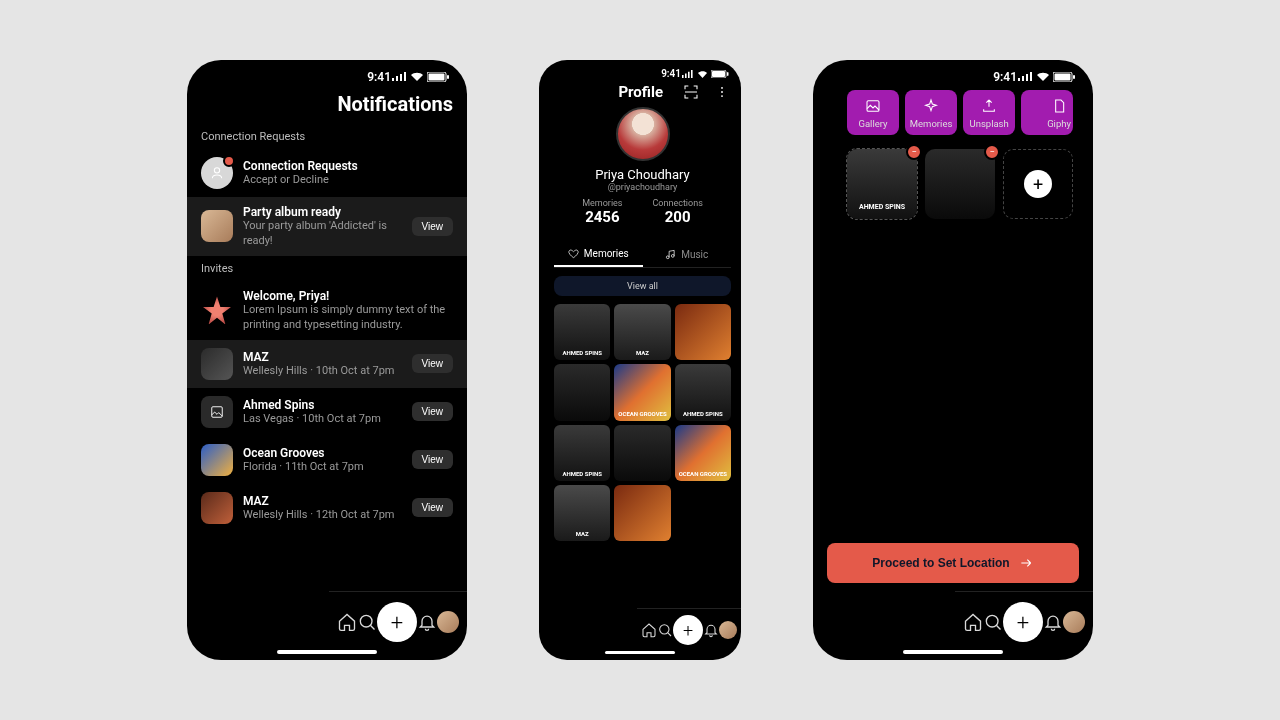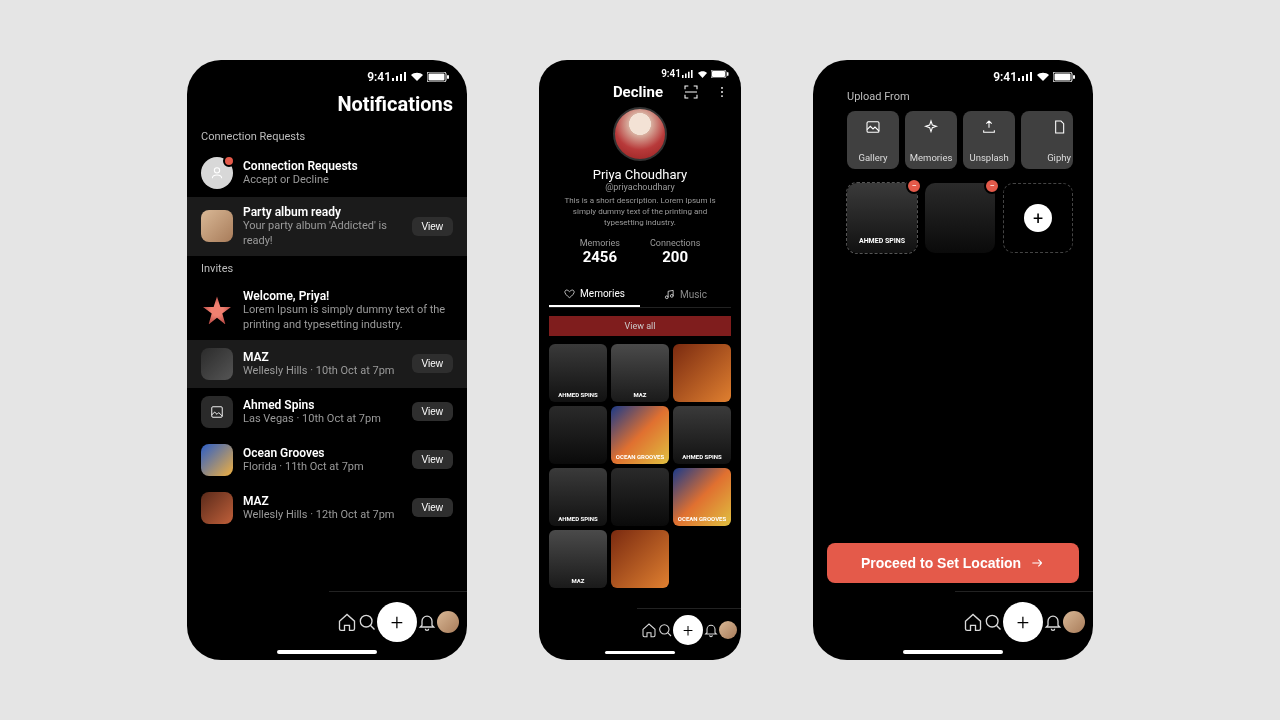--- a/index.html
+++ b/index.html
@@ -99,65 +99,65 @@
   .phandle { font-size:9px; color:#9a9a9a; }
   .pbio { font-size:8px; color:#9a9a9a; padding:4px 12px; line-height:1.35; }
   .stats { display:flex; justify-content:center; gap:30px; padding:6px 0; }
   .stat { text-align:center; }
   .stat .lbl { font-size:9px; color:#9a9a9a; }
   .stat .val { font-size:15px; font-weight:700; }
   .tabs { display:flex; border-bottom:1px solid #222; margin: 4px 10px 0 10px; }
   .tab { flex:1; text-align:center; font-size:10px; padding:6px 0; color:#8a8a8a; display:flex; align-items:center; justify-content:center; gap:5px; }
   .tab.active { color:#fff; border-bottom:2px solid #fff; }
   .viewall {
-    margin:8px 10px; background:#7f1d1d; text-align:center; font-size:9px; color:#ccc;
-    border-radius:0; padding:5px 0;
+    margin:8px 10px; background:#0f172a; text-align:center; font-size:9px; color:#ccc;
+    border-radius:8px; padding:5px 0;
   }
   .grid3 {
     display:grid; grid-template-columns:repeat(3,1fr); gap:4px; padding:0 10px;
   }
   .tile {
     aspect-ratio:1/1; border-radius:6px; background:#2a2a2a;
     display:flex; align-items:flex-end; justify-content:center;
     font-size:6px; font-weight:700; text-align:center; padding:4px; color:#fff;
   }
   .tile.ahmed { background: linear-gradient(180deg,#3a3a3a,#111); }
   .tile.maz   { background: linear-gradient(180deg,#4a4a4a,#1a1a1a); }
   .tile.fire  { background: linear-gradient(135deg,#7a2a10,#e08030); }
   .tile.bw    { background: linear-gradient(180deg,#2a2a2a,#0a0a0a); }
   .tile.ocean { background: linear-gradient(135deg,#1a3a8a,#e07030,#e0c040); }
   
   .uplabel { font-size:11px; color:#bdbdbd; padding: 4px 20px; }
   .src-row { display:flex; gap:6px; padding: 4px 20px; }
   .src {
-    flex:1; background:#404040; border-radius:8px; text-align:center;
+    flex:1; background:#a21caf; border-radius:8px; text-align:center;
     padding:8px 2px 6px 2px; font-size:9.5px; color:#ddd;
-    display:flex; flex-direction:column; align-items:center; gap:17px;
+    display:flex; flex-direction:column; align-items:center; gap:4px;
   }
   .src.cut { flex:0 0 42px;padding-left:26px; }
   .src svg { width:16px; height:16px; }
   .banner-row { display:flex; gap:8px; padding: 10px 20px; }
   .bslot {
     width:70px; height:70px; border-radius:10px; position:relative;
     background:#1a1a1a; display:flex; align-items:center; justify-content:center;
   }
   .bslot.sel { outline:1px dashed #555; }
   .bslot.dash { border:1px dashed #444; background:transparent; }
   .bslot .rm {
     position:absolute; top:-5px; right:-5px; width:16px; height:16px;
     background:#e45a4a; border-radius:50%; border:2px solid #000;
     display:flex;align-items:center;justify-content:center; font-size:9px; color:#fff;
   }
   .bslot.ahmed { background: linear-gradient(180deg,#3a3a3a,#111); }
   .bslot.bw    { background: linear-gradient(180deg,#2a2a2a,#0a0a0a); }
   .bslot .tlabel { position:absolute; bottom:8px; width:100%; text-align:center; font-size:7px; font-weight:700; }
   .addcircle { width:28px; height:28px; border-radius:50%; background:#fff; color:#000; display:flex;align-items:center;justify-content:center; font-size:18px; }
   .proceed {
-    margin: 8px 14px; background:#e45a4a; border:none; color:#ffffff;
-    font-size:14px; font-weight:600; border-radius:8px; padding:12px 0;
+    margin: 8px 14px; background:#e45a4a; border:none; color:#0f172a;
+    font-size:12px; font-weight:600; border-radius:8px; padding:12px 0;
     display:flex; align-items:center; justify-content:center; gap:8px; width:calc(100% - 28px);
   }
   
   .ic { stroke:#fff; stroke-width:1.6; fill:none; }
 </style>
 </head>
 <body>
 
 <div class="phone">
   <div class="statusbar">
@@ -286,38 +286,37 @@
         </svg>
       <svg width="18" height="8">
           <rect x="0" y="0" width="15" height="8" rx="2" fill="none" stroke="#fff" stroke-width=".8"></rect>
           <rect x="1" y="1" width="13" height="6" rx="1" fill="#fff"></rect>
           <rect x="16" y="2" width="1.5" height="4" rx="1" fill="#fff"></rect>
         </svg>
     </span>
   </div>
 
   <div class="header" style="padding:4px 12px;">
-    <span class="title-md">Decline</span>
+    <span class="title-md">Profile</span>
     <span class="spacer"></span>
     <svg width="16" height="16" viewBox="0 0 24 24">
         <path class="ic" d="M3 8V3h5M21 8V3h-5M3 16v5h5M21 16v5h-5M3 12h18"></path>
       </svg>
     <svg width="14" height="14" viewBox="0 0 24 24" style="margin-left:6px">
         <circle cx="12" cy="5" r="1.6" fill="#fff"></circle>
         <circle cx="12" cy="12" r="1.6" fill="#fff"></circle>
         <circle cx="12" cy="19" r="1.6" fill="#fff"></circle>
       </svg>
   </div>
 
   <div class="scroll">
     <div class="profile-head">
       <div class="avatar-lg"></div>
       <div class="pname">Priya Choudhary</div>
       <div class="phandle">@priyachoudhary</div>
-      <div class="pbio">This is a short description. Lorem Ipsum is simply dummy text of the printing and typesetting industry.</div>
       <div class="stats">
         <div class="stat">
           <div class="lbl">Memories</div>
           <div class="val">2456</div>
         </div>
         <div class="stat">
           <div class="lbl">Connections</div>
           <div class="val">200</div>
         </div>
       </div>
@@ -407,21 +406,20 @@
       <svg width="22" height="10">
           <rect x="0" y="0" width="19" height="10" rx="2" fill="none" stroke="#fff"></rect>
           <rect x="1.5" y="1.5" width="16" height="7" rx="1" fill="#fff"></rect>
           <rect x="20" y="3" width="2" height="4" rx="1" fill="#fff"></rect>
         </svg>
     </span>
   </div>
 
 
   <div class="scroll">
-    <div class="uplabel">Upload From</div>
     <div class="src-row">
       <div class="src">
         <svg viewBox="0 0 24 24">
             <rect x="3" y="4" width="18" height="16" rx="2" class="ic"></rect>
             <path class="ic" d="M3 16l5-5 4 4 3-3 6 6"></path>
           </svg>
         <span>Gallery</span>
       </div>
       <div class="src">
         <svg viewBox="0 0 24 24">

